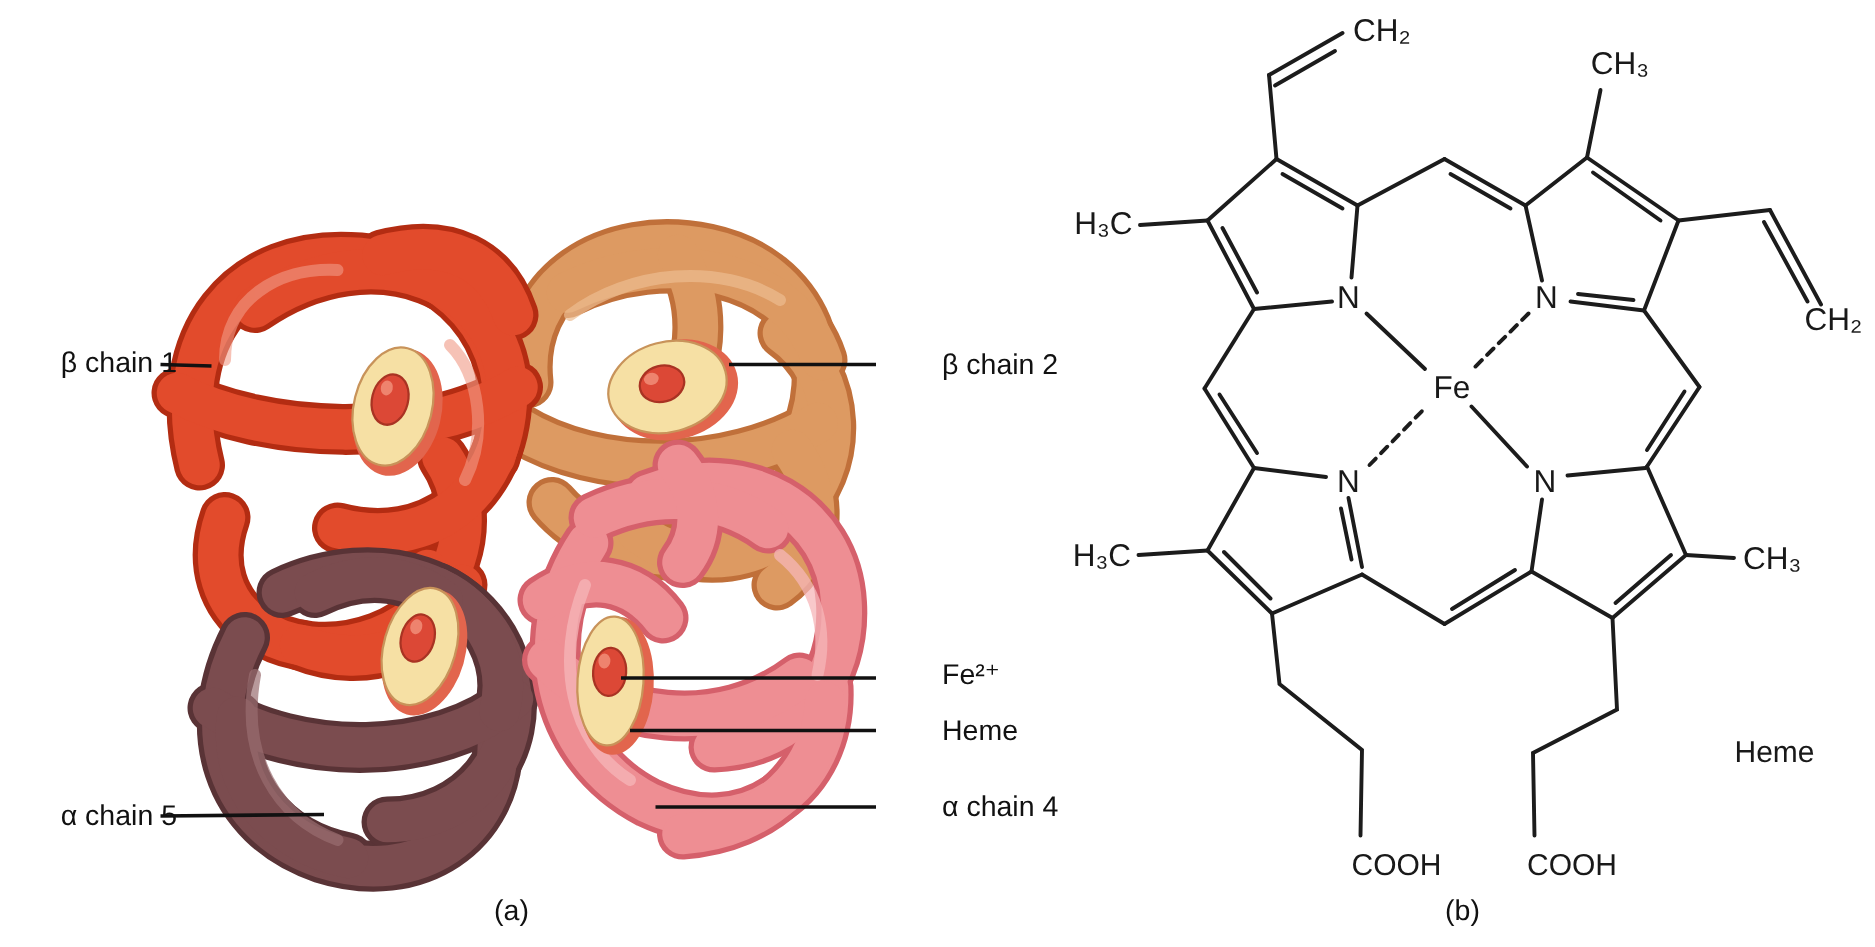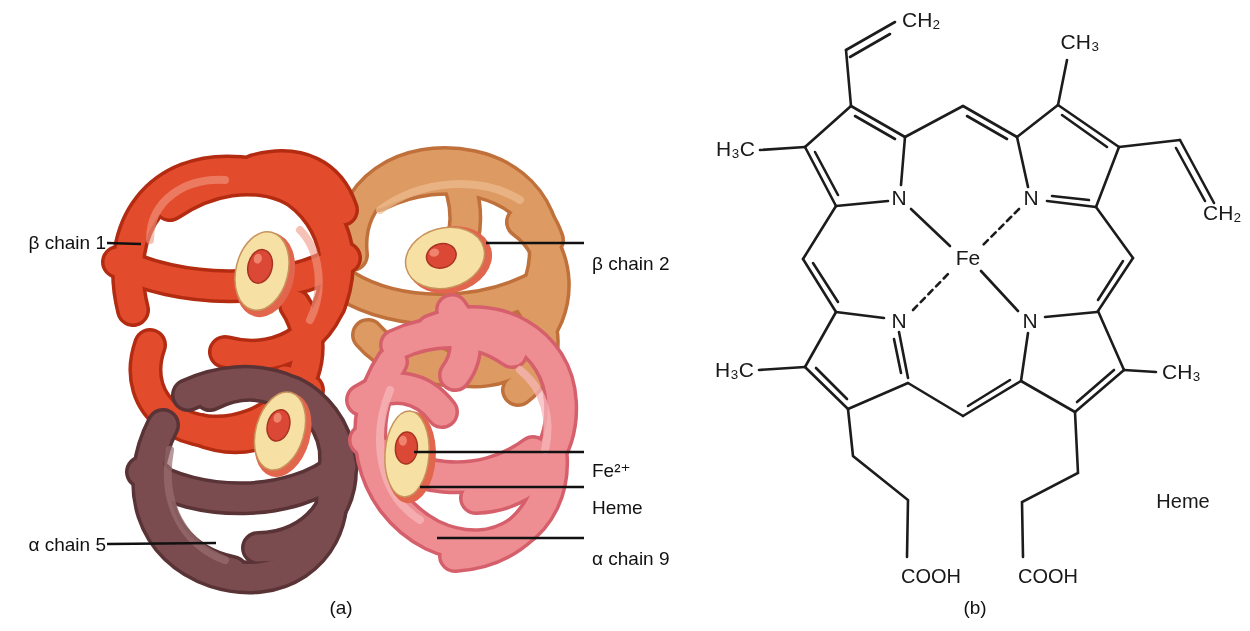--- a/index.html
+++ b/index.html
@@ -1,21 +1,21 @@
 <!DOCTYPE html>
 <html><head>
 <meta charset="utf-8">
 <style>
   html,body{margin:0;padding:0;background:#ffffff;}
   #page{position:relative;width:1250px;height:631px;background:#ffffff;overflow:hidden;
         font-family:"Liberation Sans","DejaVu Sans",sans-serif;color:#111;}
   svg{position:absolute;top:0;left:0;}
   .lbl{position:absolute;font-size:19px;color:#111;white-space:nowrap;line-height:22px;}
-  .lbl.right-col{left:592px;margin-top:20px;}
-  .lbl.left-col{left:12px;width:94px;text-align:right;}
+  .lbl.right-col{left:628px;}
+  .lbl.left-col{left:24px;width:94px;text-align:right;}
   .caption{position:absolute;font-size:19px;color:#111;width:60px;text-align:center;}
   .tube-group path, .tube-group use{fill:none;stroke-linecap:round;stroke-linejoin:round;}
   .bond{stroke:#1c1c1c;stroke-width:2.6;stroke-linecap:round;fill:none;}
   .bond-dashed{stroke:#1c1c1c;stroke-width:2.6;stroke-linecap:round;fill:none;stroke-dasharray:6 5;}
   .atom{font-family:"Liberation Sans","DejaVu Sans",sans-serif;font-size:21px;fill:#191919;}
   .atom-sm{font-family:"Liberation Sans","DejaVu Sans",sans-serif;font-size:20px;fill:#191919;}
   .label-line{stroke:#111;stroke-width:2.4;}
 </style>
 </head>
 <body>
@@ -186,21 +186,21 @@
       <line class="label-line" x1="437" y1="538" x2="584" y2="538"></line>
       <line class="label-line" x1="107" y1="544" x2="216" y2="543"></line>
     </g>
   </svg>
 
   <div class="lbl left-col" style="top:232px">β chain 1</div>
   <div class="lbl left-col" style="top:534px">α chain 5</div>
   <div class="lbl right-col" style="top:233px">β chain 2</div>
   <div class="lbl right-col" style="top:440px">Fe²⁺</div>
   <div class="lbl right-col" style="top:477px">Heme</div>
-  <div class="lbl right-col" style="top:528px">α chain 9</div>
+  <div class="lbl right-col" style="top:528px">α chain 4</div>
   <div class="caption" style="left:311px;top:597px">(a)</div>
   <div class="caption" style="left:945px;top:597px">(b)</div>
 
   <svg width="560" height="631" viewBox="690 0 560 631" style="left:690px">
     <g>
 
       <line class="bond" x1="805" y1="147" x2="851" y2="106"></line>
       <line class="bond" x1="905" y1="137" x2="901" y2="185"></line>
       <line class="bond" x1="888" y1="201" x2="836" y2="206"></line>
       <line class="bond" x1="1028" y1="187" x2="1017" y2="137"></line>

